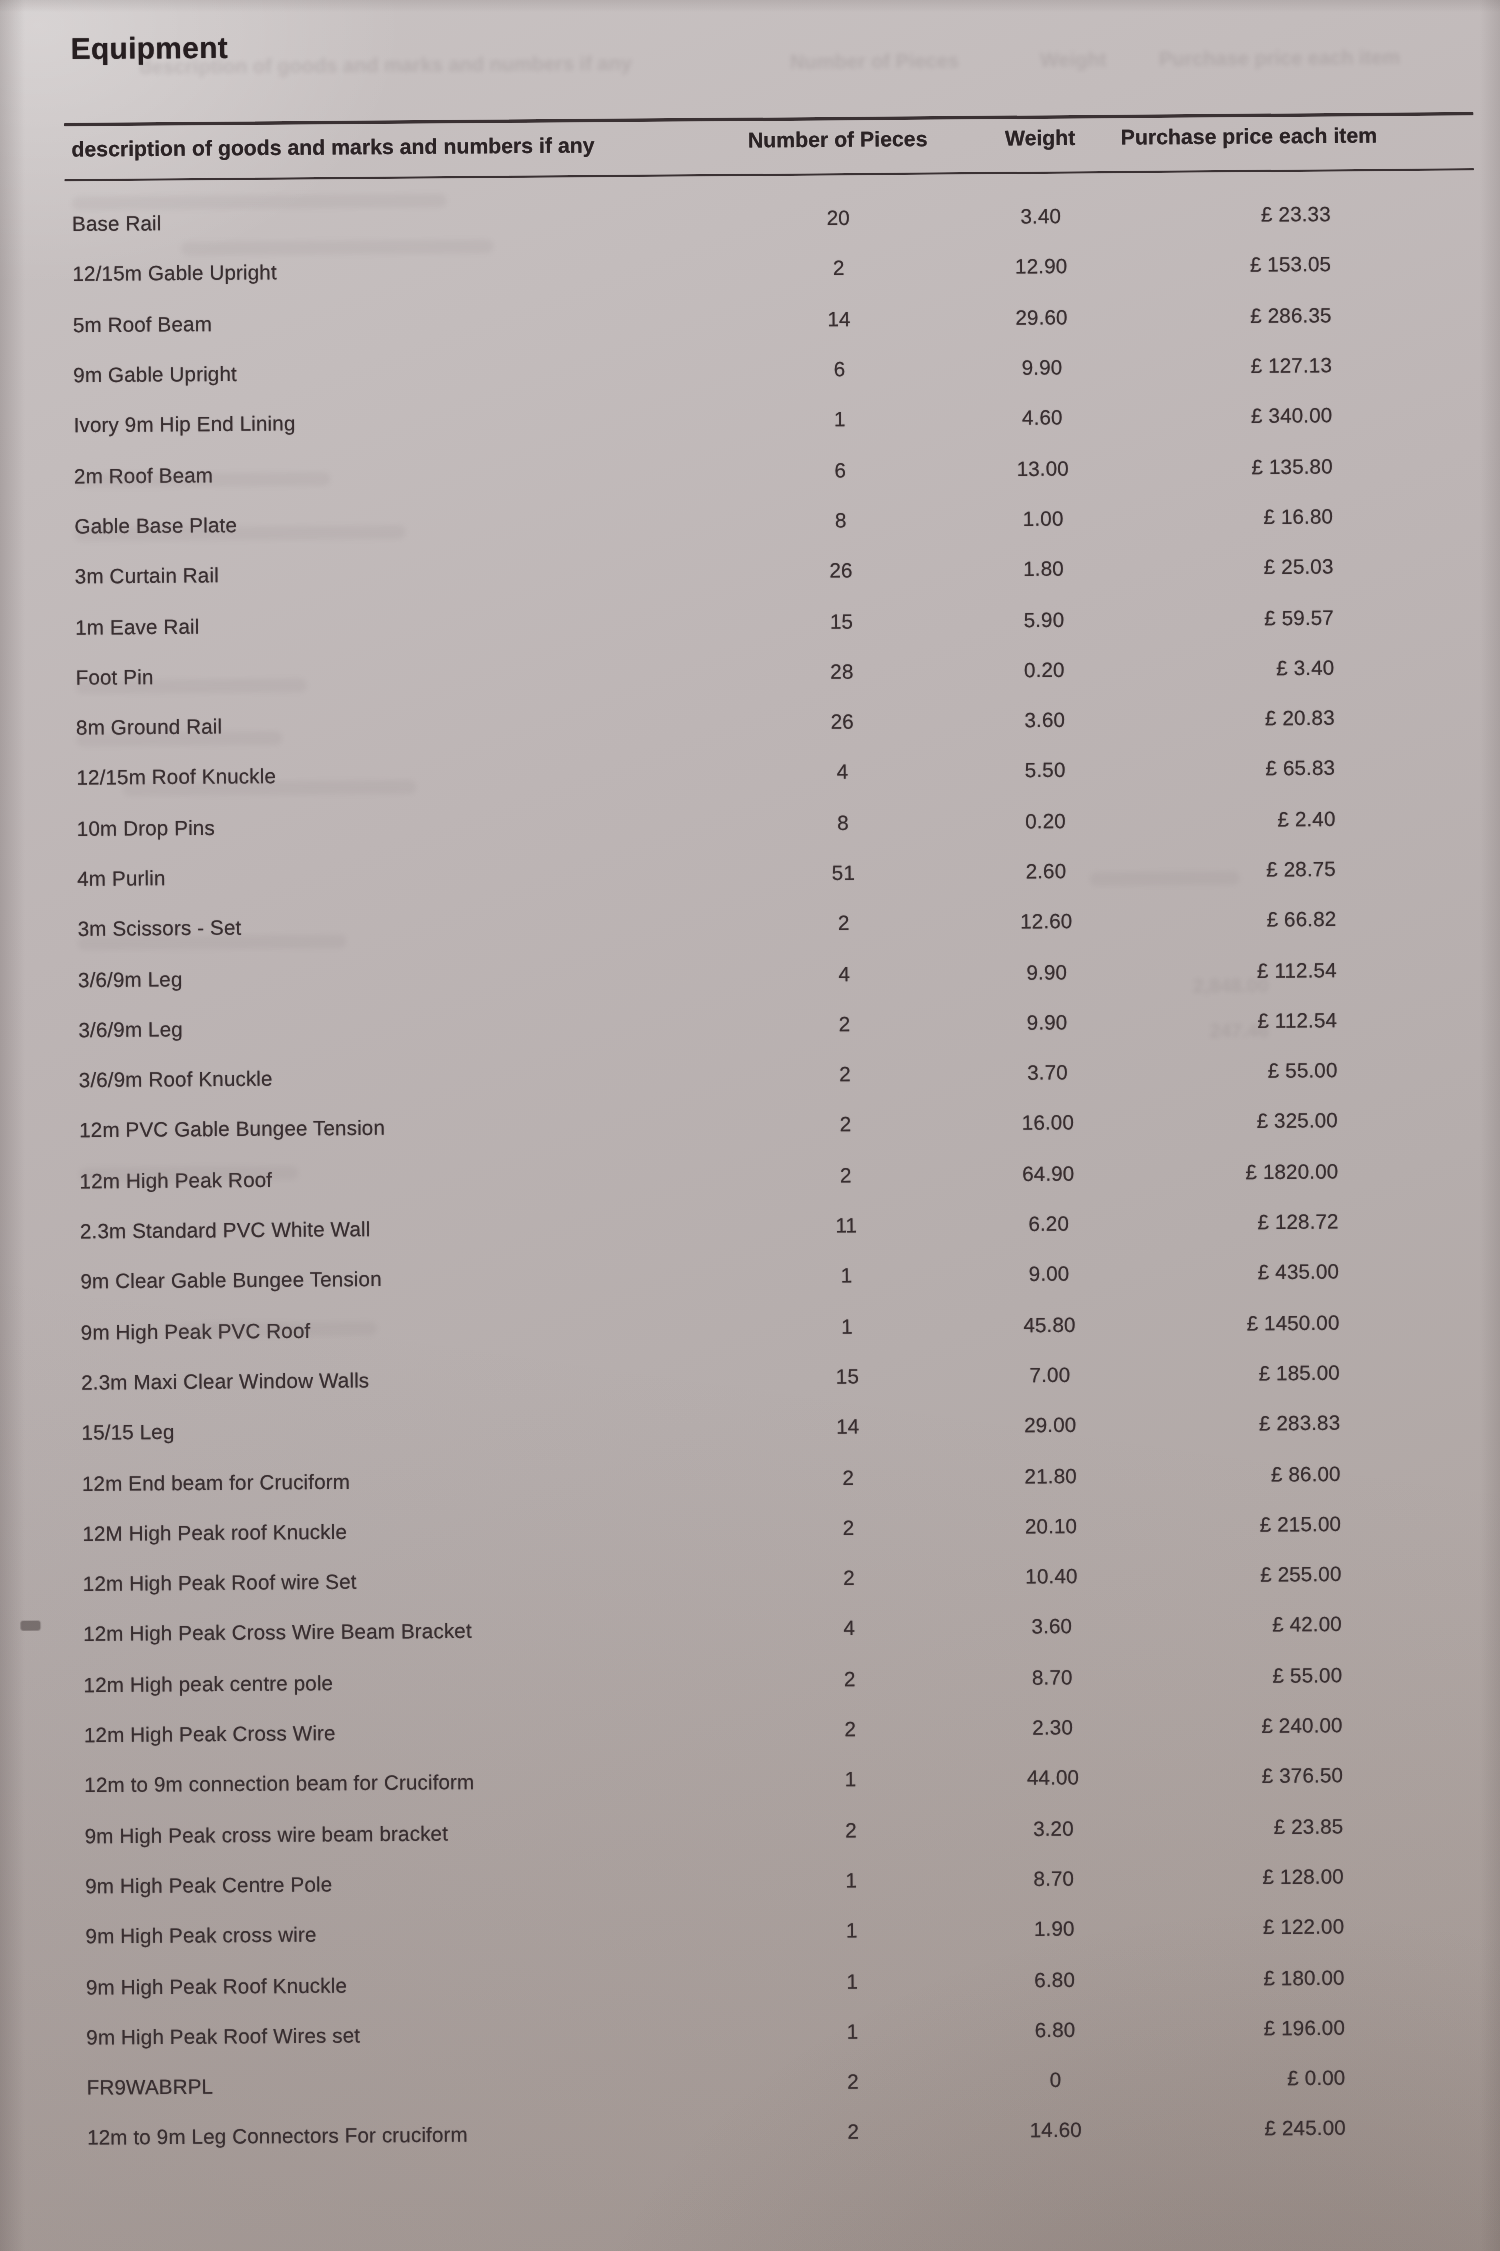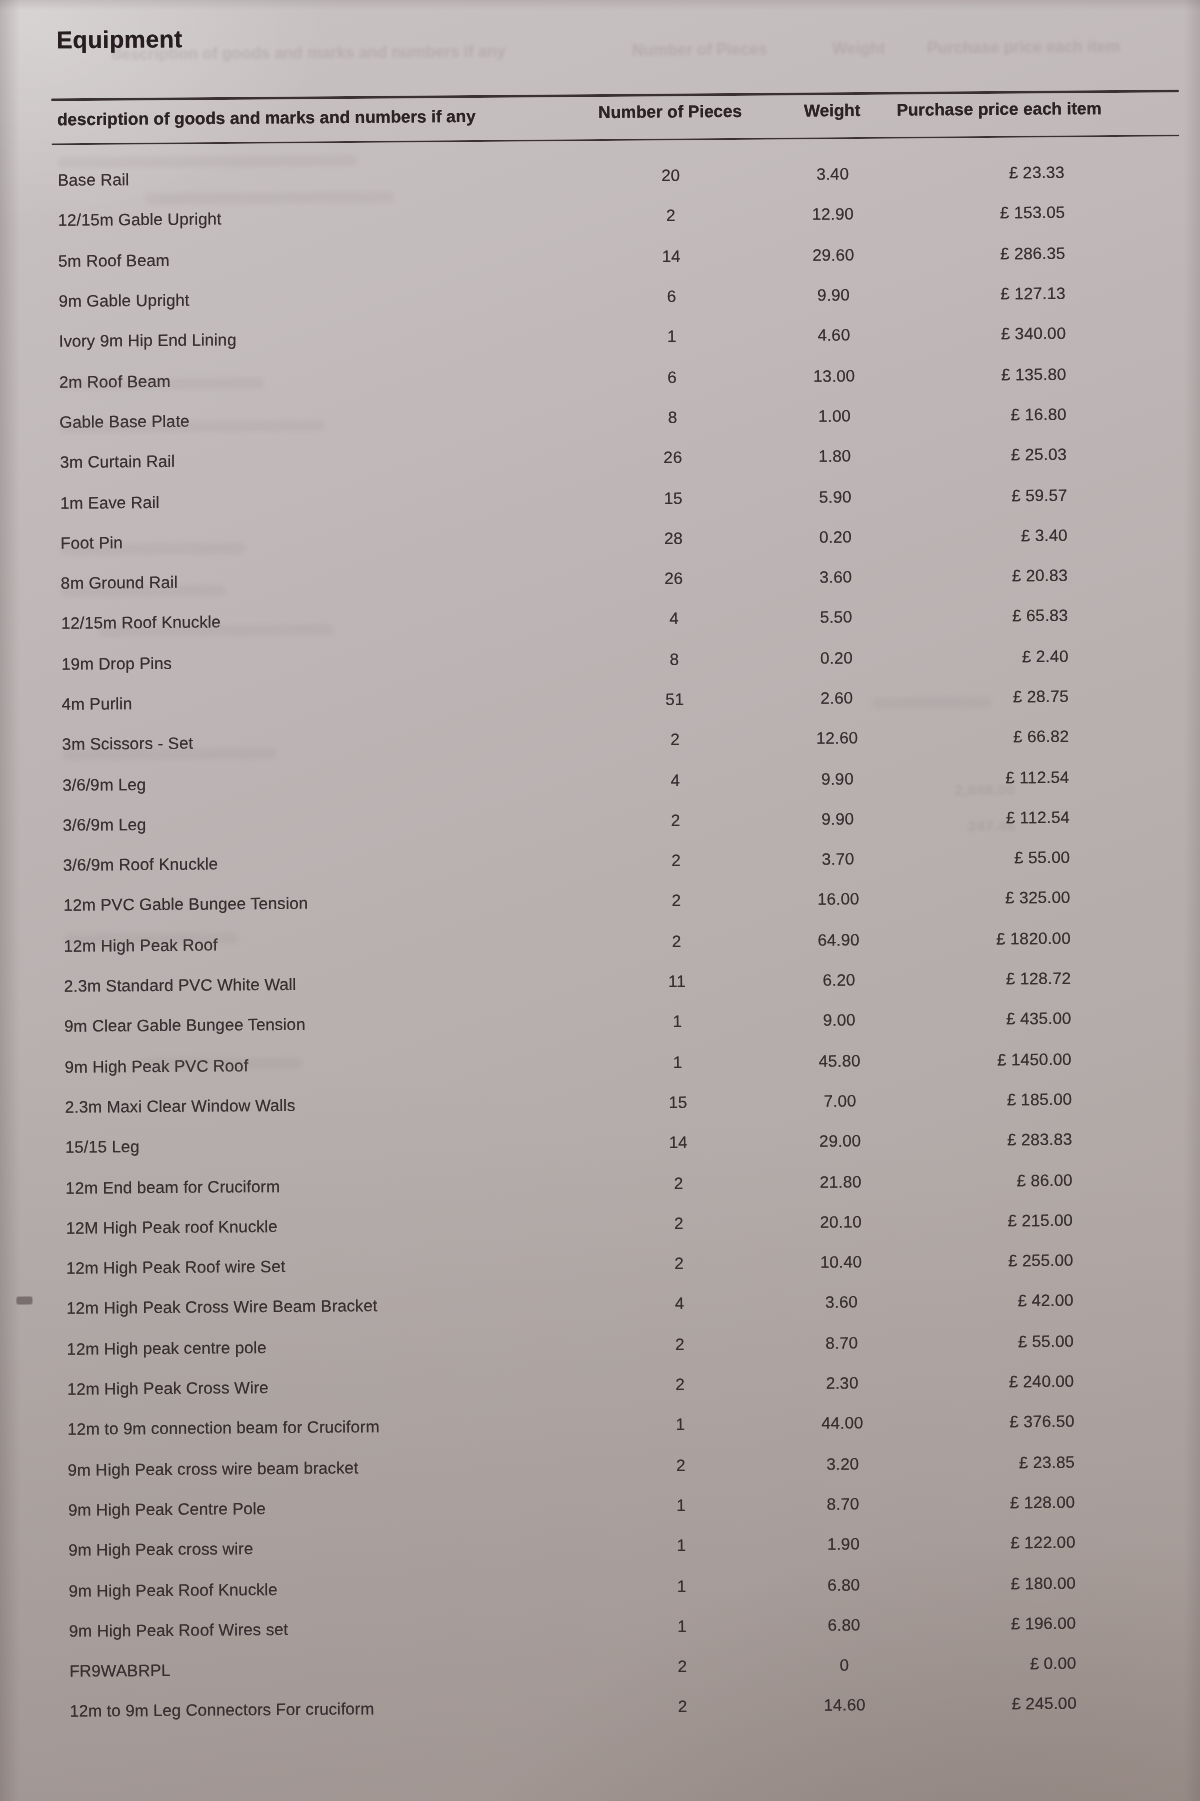--- a/index.html
+++ b/index.html
@@ -170,21 +170,21 @@
       <span class="f-weight">3.60</span>
       <span class="f-price">£ 20.83</span>
     </div>
       <div class="row">
       <span class="f-desc">12/15m Roof Knuckle</span>
       <span class="f-pieces">4</span>
       <span class="f-weight">5.50</span>
       <span class="f-price">£ 65.83</span>
     </div>
       <div class="row">
-      <span class="f-desc">19m Drop Pins</span>
+      <span class="f-desc">10m Drop Pins</span>
       <span class="f-pieces">8</span>
       <span class="f-weight">0.20</span>
       <span class="f-price">£ 2.40</span>
     </div>
       <div class="row">
       <span class="f-desc">4m Purlin</span>
       <span class="f-pieces">51</span>
       <span class="f-weight">2.60</span>
       <span class="f-price">£ 28.75</span>
     </div>

